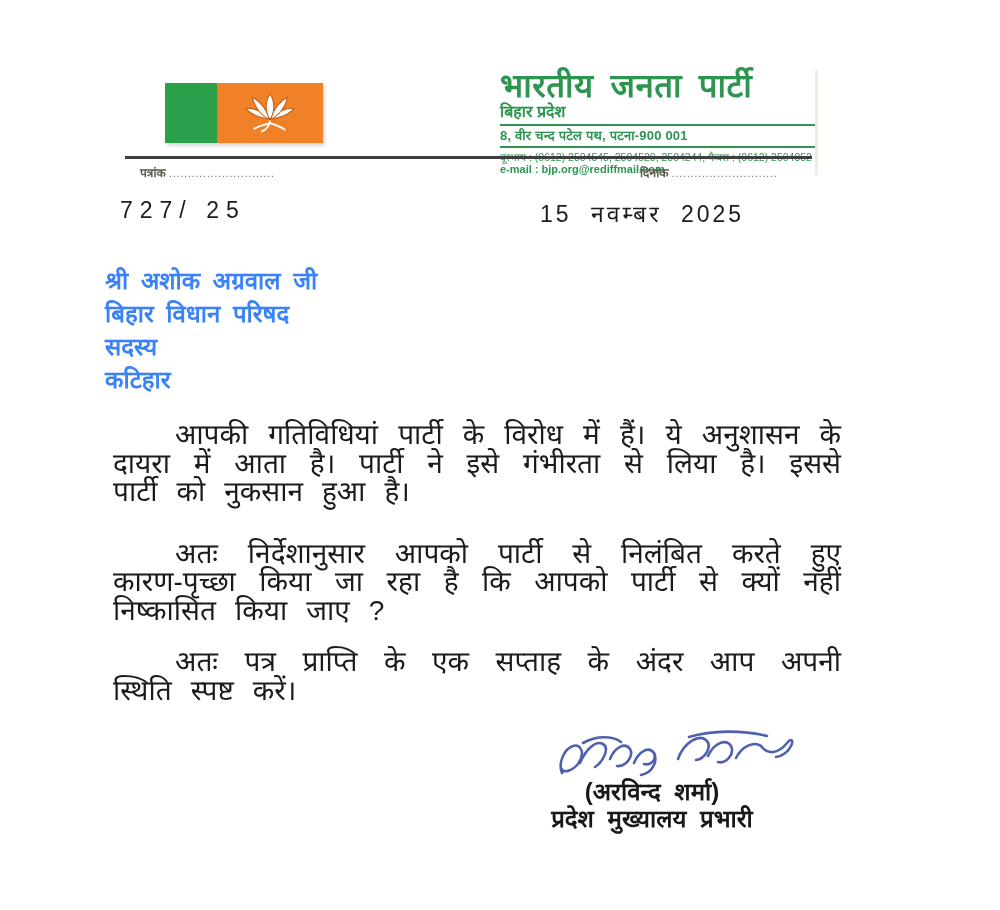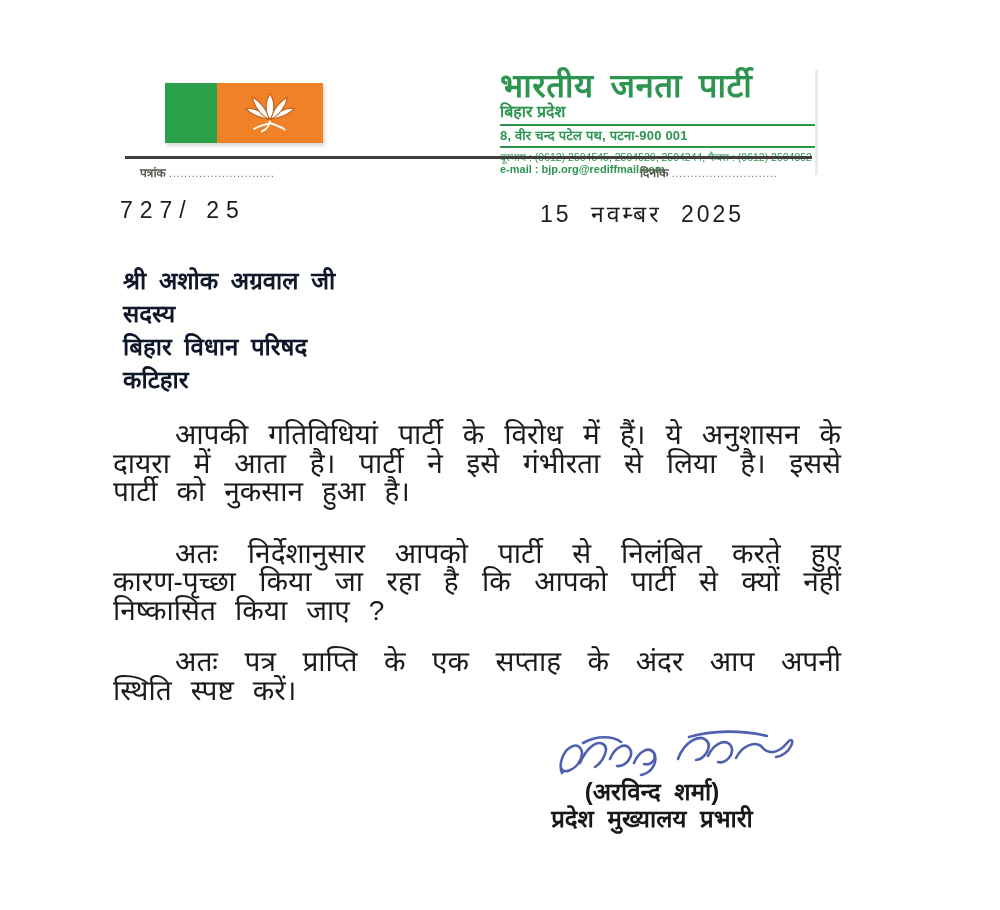--- a/index.html
+++ b/index.html
@@ -26,21 +26,21 @@
   .thick-rule{position:absolute;left:125px;top:156px;width:687px;height:3px;background:#3f3f3f;}
   .paper-edge{position:absolute;left:815px;top:70px;width:3px;height:105px;background:#edebe2;}
   
   .refrow-label{position:absolute;font-size:12px;font-weight:bold;color:#5c5c52;top:164px;white-space:nowrap;}
   .letterno{left:140px;}
   .dateno{left:640px;}
   .dots{font-weight:normal;font-size:10px;letter-spacing:1px;color:#6a6a60;}
   .ref-number{position:absolute;left:120px;top:197px;font-size:23px;color:#1c1c1c;letter-spacing:7px;white-space:nowrap;}
   .date-value{position:absolute;left:540px;top:197px;font-size:23px;color:#1c1c1c;letter-spacing:3px;word-spacing:10px;white-space:nowrap;}
   
-  .recipient{position:absolute;left:123px;top:264px;font-size:24px;font-weight:bold;color:#0f172a;line-height:33px;word-spacing:6px;}
+  .recipient{position:absolute;left:105px;top:264px;font-size:24px;font-weight:bold;color:#3b82f6;line-height:33px;word-spacing:6px;}
   
   .body-block{position:absolute;left:113px;top:421px;width:728px;color:#1b1b1b;}
   .body-block p{margin:0 0 33px 0;font-size:28px;line-height:28.5px;text-align:justify;
     -moz-text-align-last:left;text-align-last:left;text-indent:62px;word-spacing:0.40em;}
   .body-block p.p2{margin-bottom:23px;}
   .body-block p.p3{margin-bottom:0;}
   
   .sig-ink{position:absolute;left:550px;top:727px;width:252px;height:62px;}
   .sig-block{position:absolute;left:462px;top:779px;width:380px;text-align:center;
     font-size:24px;font-weight:bold;color:#181818;line-height:26.5px;word-spacing:7px;}
@@ -90,22 +90,22 @@
   <div class="refrow-label dateno">
     <span>दिनांक</span>
     <span class="dots">............................</span>
   </div>
 
   <div class="ref-number">727/ 25</div>
   <div class="date-value">15 नवम्बर 2025</div>
 
   <div class="recipient">
     <div>श्री अशोक अग्रवाल जी</div>
+    <div>बिहार विधान परिषद</div>
     <div>सदस्य</div>
-    <div>बिहार विधान परिषद</div>
     <div>कटिहार</div>
   </div>
 
   <div class="body-block">
     <p class="p1">आपकी गतिविधियां पार्टी के विरोध में हैं। ये अनुशासन के दायरा में आता है। पार्टी ने इसे गंभीरता से लिया है। इससे पार्टी को नुकसान हुआ है।</p>
     <p class="p2">अतः निर्देशानुसार आपको पार्टी से निलंबित करते हुए कारण-पृच्छा किया जा रहा है कि आपको पार्टी से क्यों नहीं निष्कासित किया जाए ?</p>
     <p class="p3">अतः पत्र प्राप्ति के एक सप्ताह के अंदर आप अपनी स्थिति स्पष्ट करें।</p>
   </div>
 
   <svg class="sig-ink" viewBox="0 0 252 62" xmlns="http://www.w3.org/2000/svg" aria-label="अरविंद शर्मा">

